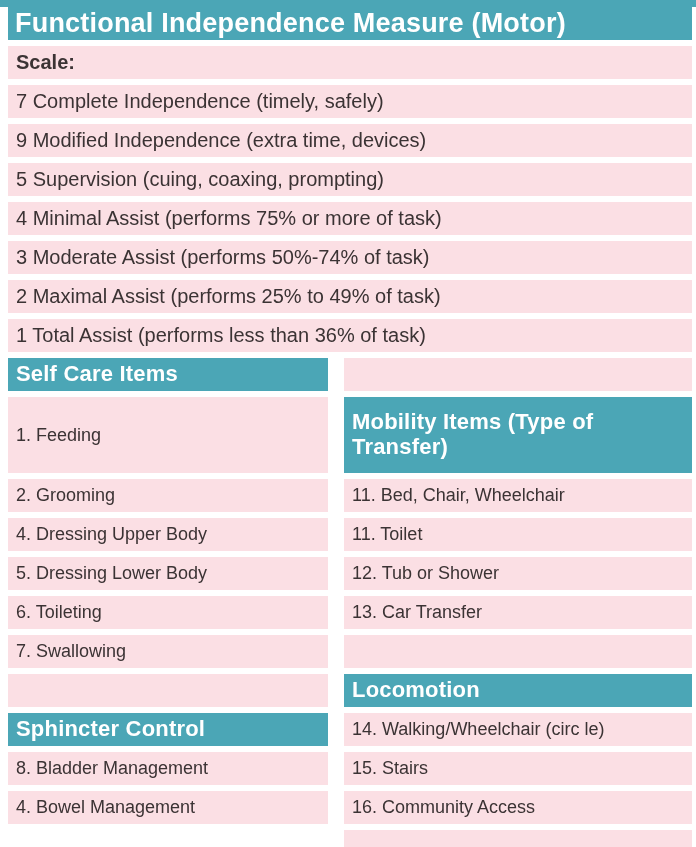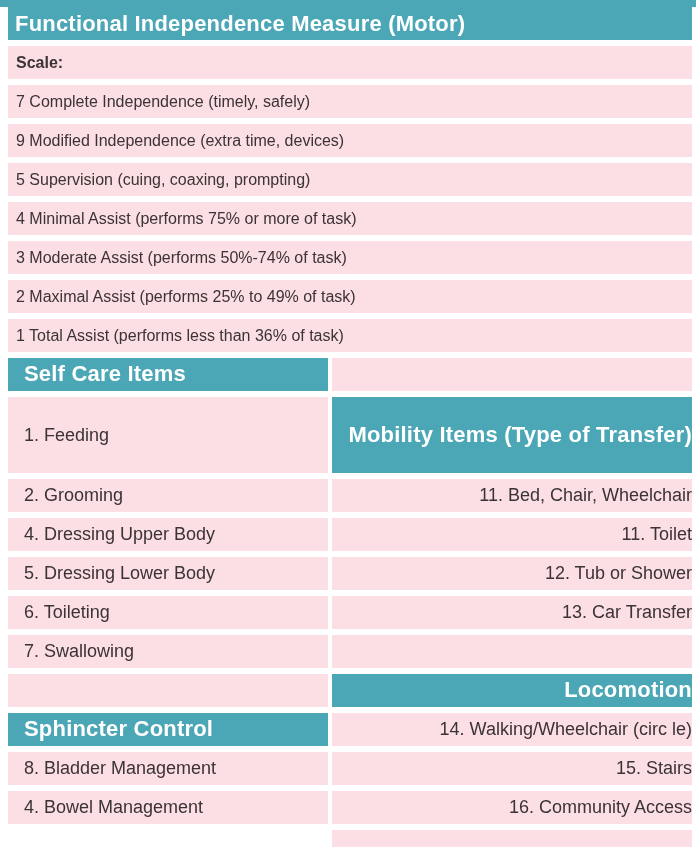--- a/index.html
+++ b/index.html
@@ -17,42 +17,42 @@
   }
 
   .title-bar {
     height:33px; margin:0 4px 6px 8px;
     background-color:#4ba6b6;
     background-image:radial-gradient(#57adbc 20%, rgba(0,0,0,0) 21%);
     background-size:4px 4px;
     display:flex; align-items:center; padding-left:7px;
   }
   .title-bar span {
-    color:#ffffff; font-weight:700; font-size:22px; letter-spacing:0.2px;
+    color:#ffffff; font-weight:700; font-size:27px; letter-spacing:0.2px;
   }
 
   .row {
     height:33px; margin:0 4px 6px 8px;
     display:flex; align-items:center; padding-left:8px;
-    font-size:16px;
+    font-size:20px;
     background-color:#fbdfe4;
     background-image:radial-gradient(#f4ced6 18%, rgba(0,0,0,0) 19%);
     background-size:4px 4px;
   }
   .row.bold span { font-weight:700; }
 
   .columns { display:flex; }
   .col-left  { width:328px; flex:0 0 328px; }
   .col-right { flex:1; }
   .col-left  .cell { margin:0 0 6px 8px; }
-  .col-right .cell { margin:0 4px 6px 4px;justify-content:flex-end; }
+  .col-right .cell { margin:0 4px 6px 16px; }
 
   .cell {
     height:33px;
-    display:flex; align-items:center; padding-left:16px;
+    display:flex; align-items:center; padding-left:8px;
     font-size:18px;
     background-color:#fbdfe4;
     background-image:radial-gradient(#f4ced6 18%, rgba(0,0,0,0) 19%);
     background-size:4px 4px;
   }
   .cell.tall { height:76px; }
 
   .cell.teal {
     background-color:#4ba6b6;
     background-image:radial-gradient(#57adbc 20%, rgba(0,0,0,0) 21%);

